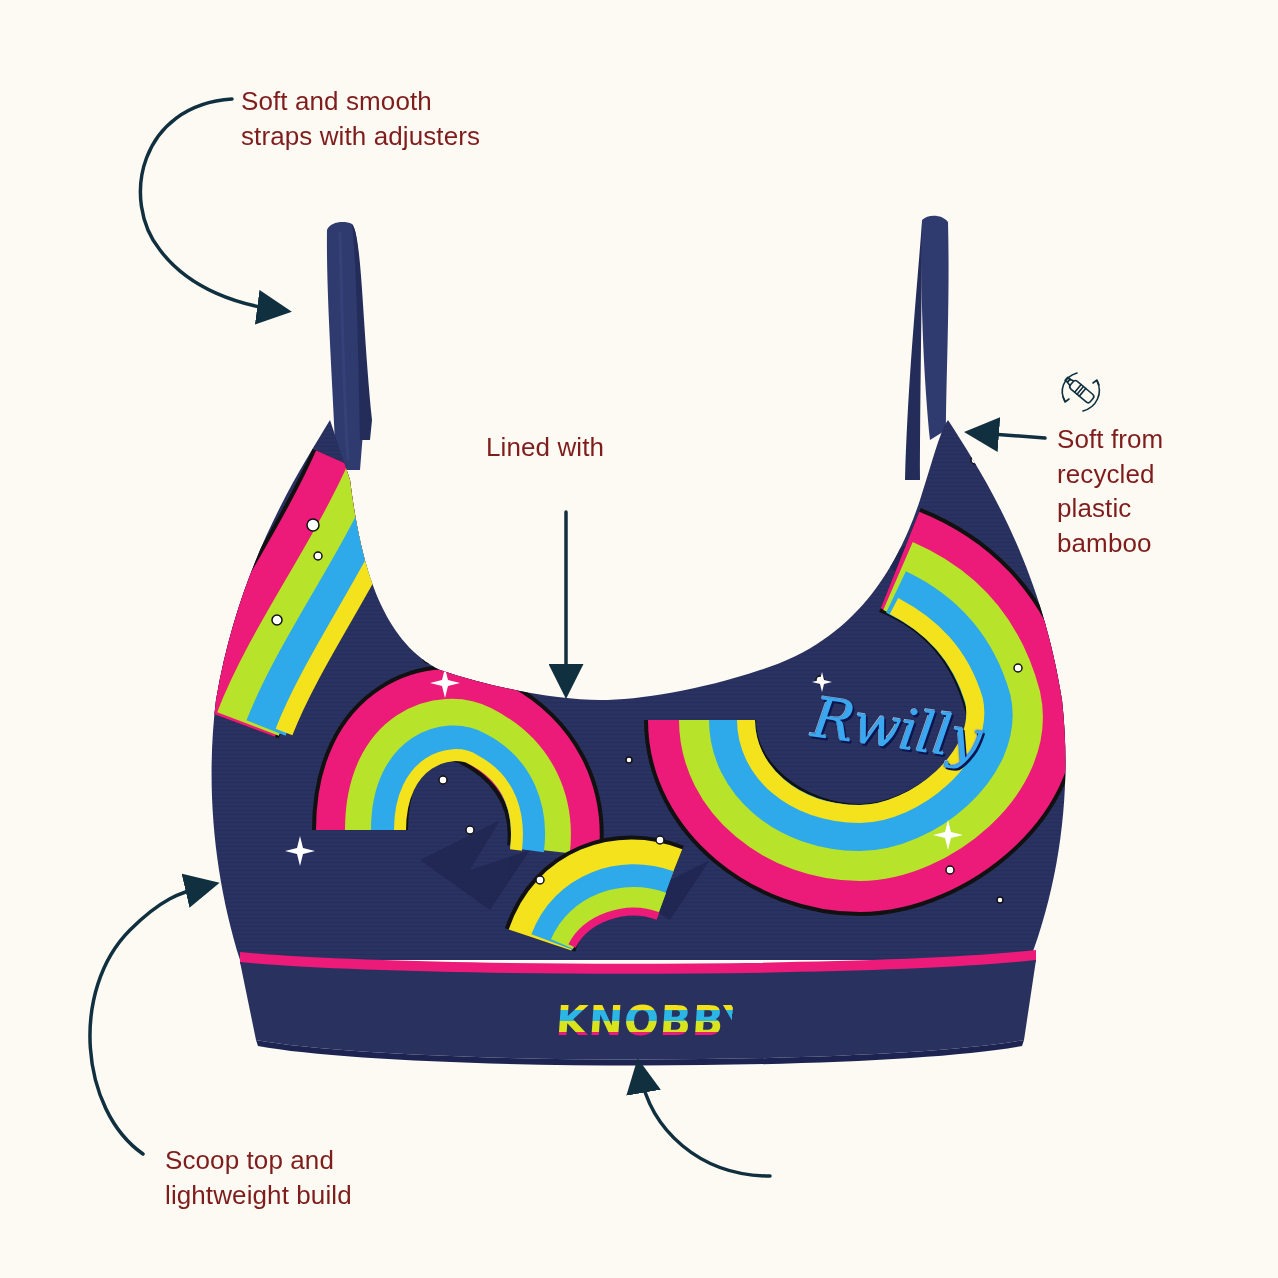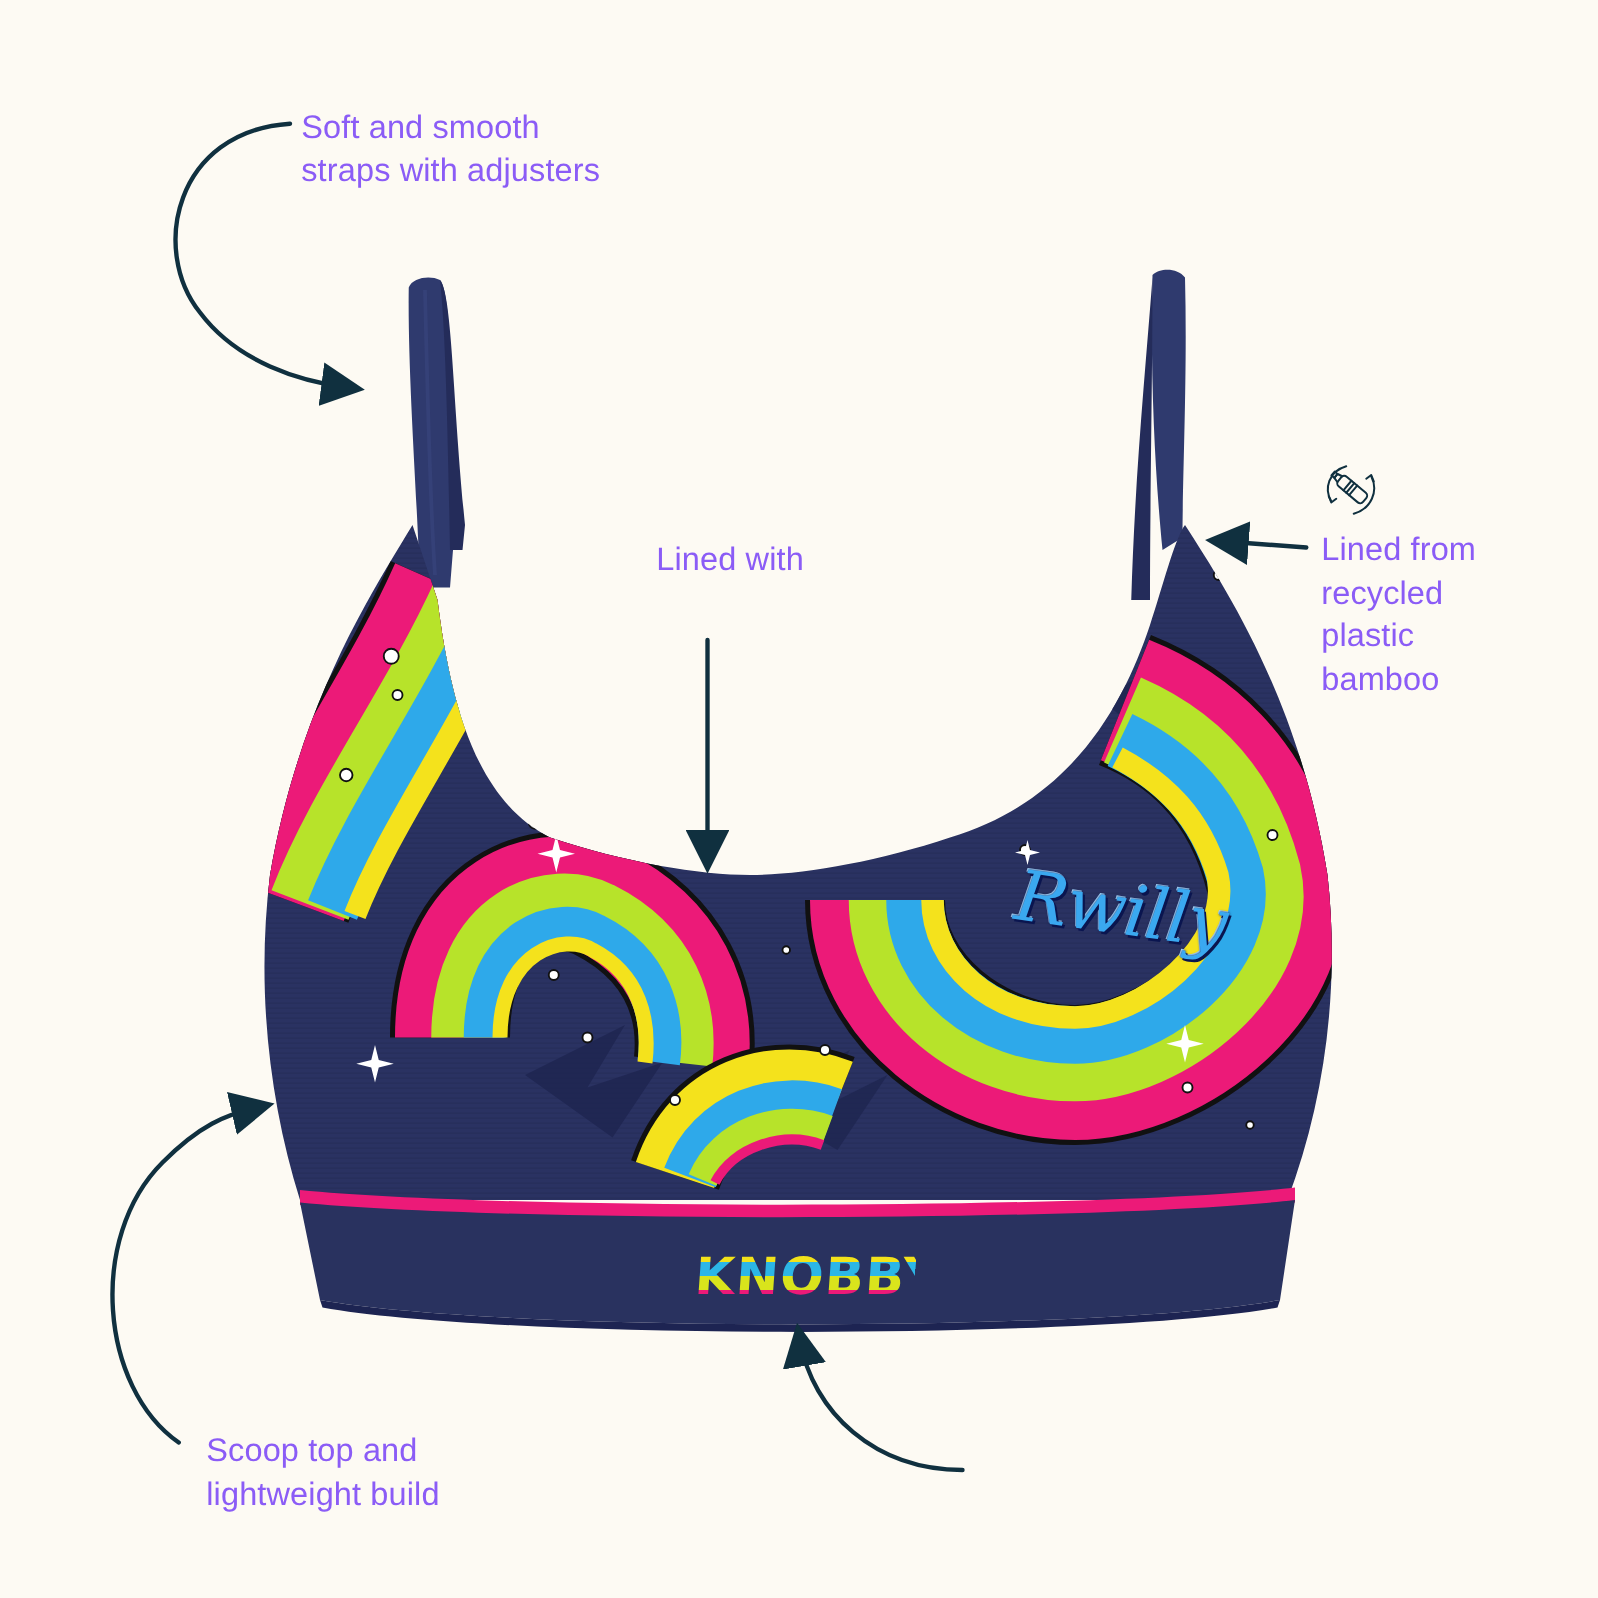--- a/index.html
+++ b/index.html
@@ -9,27 +9,27 @@
     font-family: "Liberation Sans", "DejaVu Sans", sans-serif;
     color: #10303f;
     position: relative;
   }
   .canvas { position: absolute; inset: 0; width: 1278px; height: 1278px; }
   .callout {
     position: absolute;
     font-size: 26px;
     line-height: 34.5px;
     font-weight: 500;
-    color: #8b5cf6;
+    color: #7f1d1d;
     letter-spacing: 0.1px;
     margin: 0;
   }
   .callout span { display: block; white-space: nowrap; }
   #c-straps { left: 241px; top: 84px; }
-  #c-lined { left: 525px; top: 430px; }
+  #c-lined { left: 486px; top: 430px; }
   #c-recycled { left: 1057px; top: 422px; }
   #c-scoop { left: 165px; top: 1143px; }
   #c-hook { left: 788px; top: 1163px; }
   .recycle-icon { position: absolute; left: 1055px; top: 365px; width: 52px; height: 52px; }
   .arrow-layer { position: absolute; inset: 0; pointer-events: none; }
   .product { position: absolute; inset: 0; }
   .brand-logo {
     position: absolute; left: 556px; top: 998px; width: 176px; height: 46px;
     font-family: "DejaVu Sans", sans-serif; font-weight: 900; font-size: 41px;
     letter-spacing: 1px; line-height: 46px;
@@ -181,21 +181,21 @@
   </svg>
 
   <div class="callout" id="c-straps">
     <span>Soft and smooth</span>
     <span>straps with adjusters</span>
   </div>
   <div class="callout" id="c-lined">
     <span>Lined with</span>
   </div>
   <div class="callout" id="c-recycled">
-    <span>Lined from</span>
+    <span>Soft from</span>
     <span>recycled</span>
     <span>plastic</span>
     <span>bamboo</span>
   </div>
   <div class="callout" id="c-scoop">
     <span>Scoop top and</span>
     <span>lightweight build</span>
   </div>
 </div>
 

